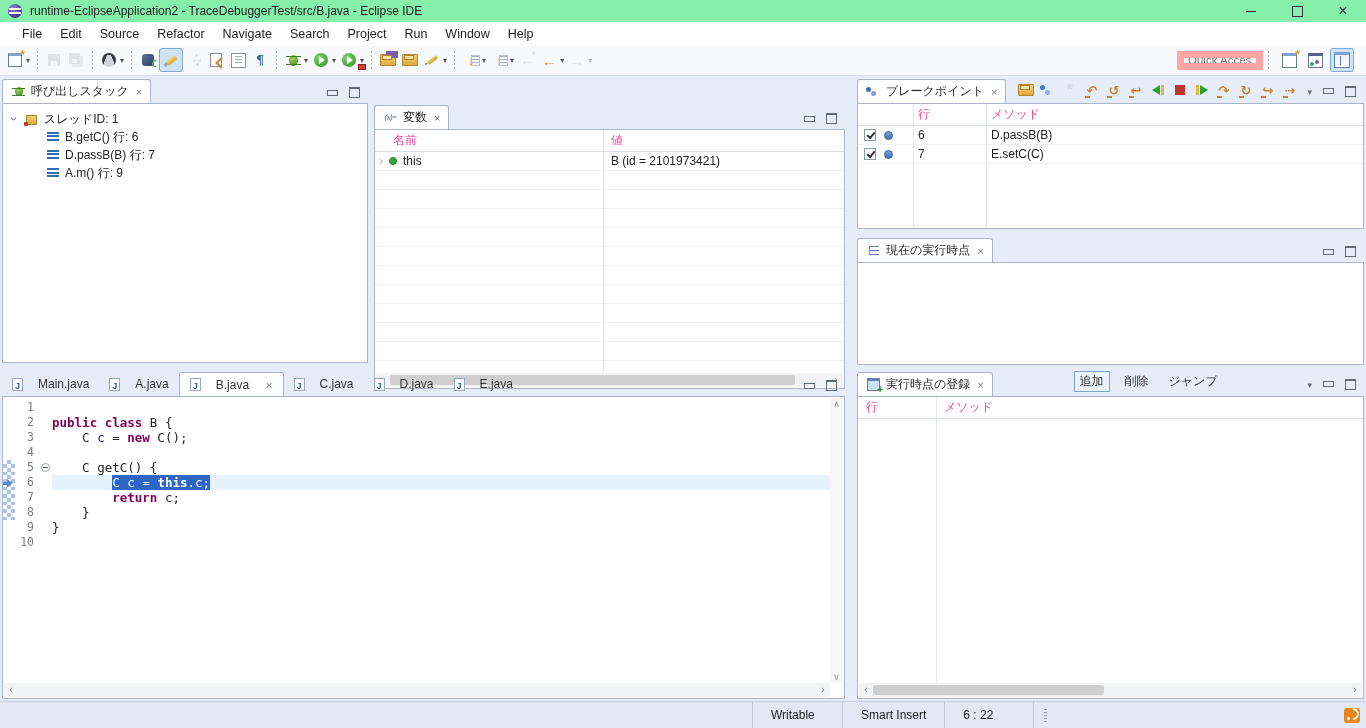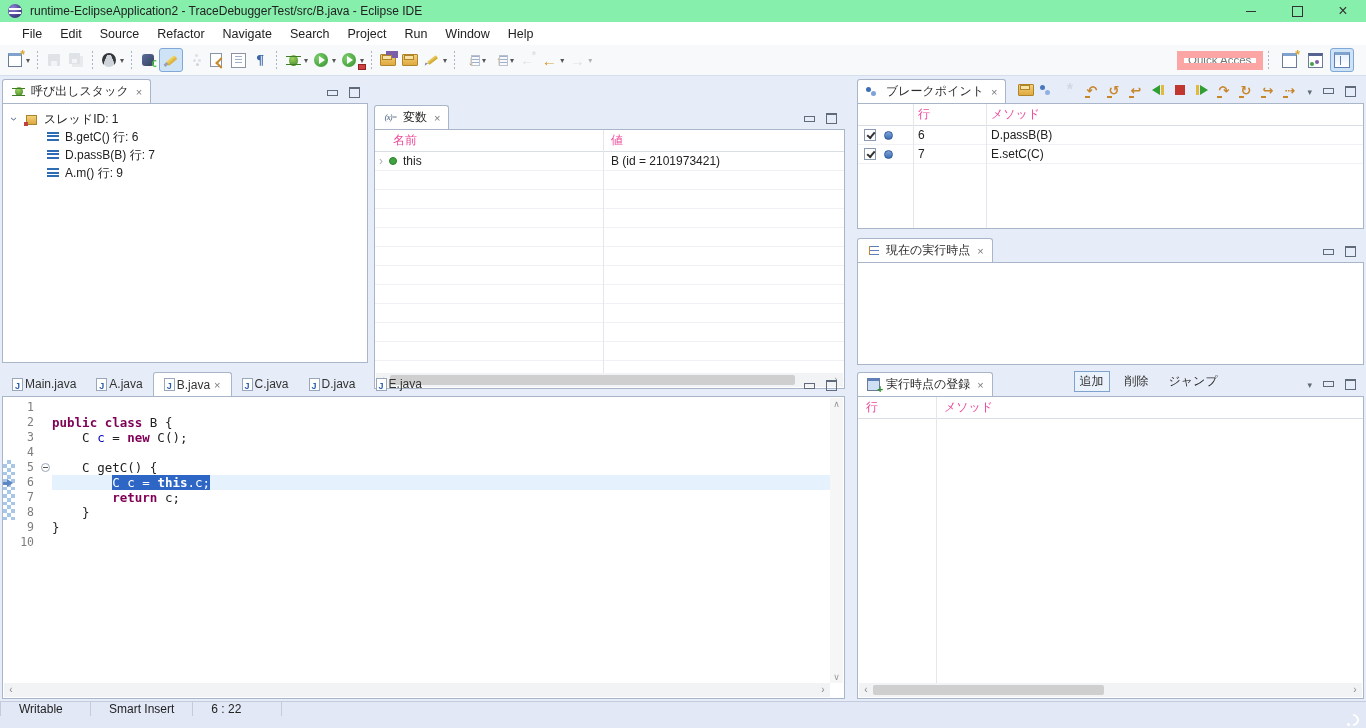--- a/index.html
+++ b/index.html
@@ -186,21 +186,21 @@
   .ic-resume::after { content:""; border-top:5px solid transparent; border-bottom:5px solid transparent;
         border-left:8px solid #2F9E33; }
 
   
   .reg-btns { margin-left:auto; display:flex; align-items:center; gap:10px; font-size:12px; padding-bottom:4px; }
   .reg-btn { padding:1px 5px; }
   .reg-btn.active { border:1px solid #7FA3CC; background:#EAF2FC; }
 
   
   .etabs { display:flex; align-items:flex-end; height:25px; font-size:12px; }
-  .etab { display:flex; align-items:center; gap:2px; height:24px; padding:0 10px; color:#333; white-space:nowrap; }
+  .etab { display:flex; align-items:center; gap:15px; height:24px; padding:0 10px; color:#333; white-space:nowrap; }
   .etab.active { background:#fff; border:1px solid #A9B6CA; border-bottom:none; border-radius:3px 3px 0 0; }
   .file-j { position:relative; width:11px; height:13px; border:1px solid #9AA7B8; background:#fff; }
   .file-j::before { content:"J"; position:absolute; left:2px; bottom:-1px; font:bold 9px "Liberation Sans",sans-serif; color:#2B5FB0; }
   .code { position:absolute; inset:0 13px 14px 0; padding-top:3px; font:12.5px "DejaVu Sans Mono",monospace; }
   .cl { display:flex; height:15px; line-height:15px; }
   .ann { width:12px; position:relative; }
   .ann.range { background:conic-gradient(#A8C6E8 0 25%, #fff 25% 50%, #A8C6E8 50% 75%, #fff 75% 100%);
                background-size:8px 8px; }
   .ptrmark { position:absolute; left:0; top:4px; width:10px; height:8px; }
   .ptrmark::before { content:""; position:absolute; left:0; top:3px; width:5px; height:3px; background:#5E86C4; }
@@ -221,21 +221,21 @@
   .hscroll { position:absolute; left:1px; right:1px; bottom:1px; height:14px; background:#F2F3F5;
              display:flex; align-items:center; }
   .harrow { width:14px; text-align:center; color:#888; font-size:10px; line-height:14px; }
   .hthumb { height:10px; background:#CFCFCF; border-radius:2px; }
   .vscroll { position:absolute; top:1px; bottom:15px; right:1px; width:13px; background:#F6F6F6;
              display:flex; flex-direction:column; justify-content:space-between; align-items:center; }
   .varrow { color:#999; font-size:9px; line-height:12px; }
 
   
   .statusbar { position:absolute; left:0; right:0; top:701px; height:27px; background:#E2E8F6;
-               border-top:1px solid #C3CBDD; display:flex; align-items:stretch; font-size:12px;flex-direction:column; }
+               border-top:1px solid #C3CBDD; display:flex; align-items:stretch; font-size:12px; }
   .sspacer { width:752px; }
   .scell { border-left:1px solid #C3CBDD; display:flex; align-items:center; padding:0 18px; min-width:90px; }
   .scell:last-of-type { border-right:1px solid #C3CBDD; }
   .grip { width:3px; margin:7px 0 0 10px; height:13px;
           background:repeating-linear-gradient(180deg,#9AA4B8 0 1px, transparent 1px 3px); }
   .rss { position:relative; width:16px; height:15px; border-radius:3px; background:#E8861A;
          margin:6px 6px 0 auto; }
   .rss::before { content:""; position:absolute; left:3px; bottom:3px; width:8px; height:8px;
         border:2px solid transparent; border-top-color:#fff; border-right-color:#fff;
         border-radius:50%; transform:rotate(45deg); }

